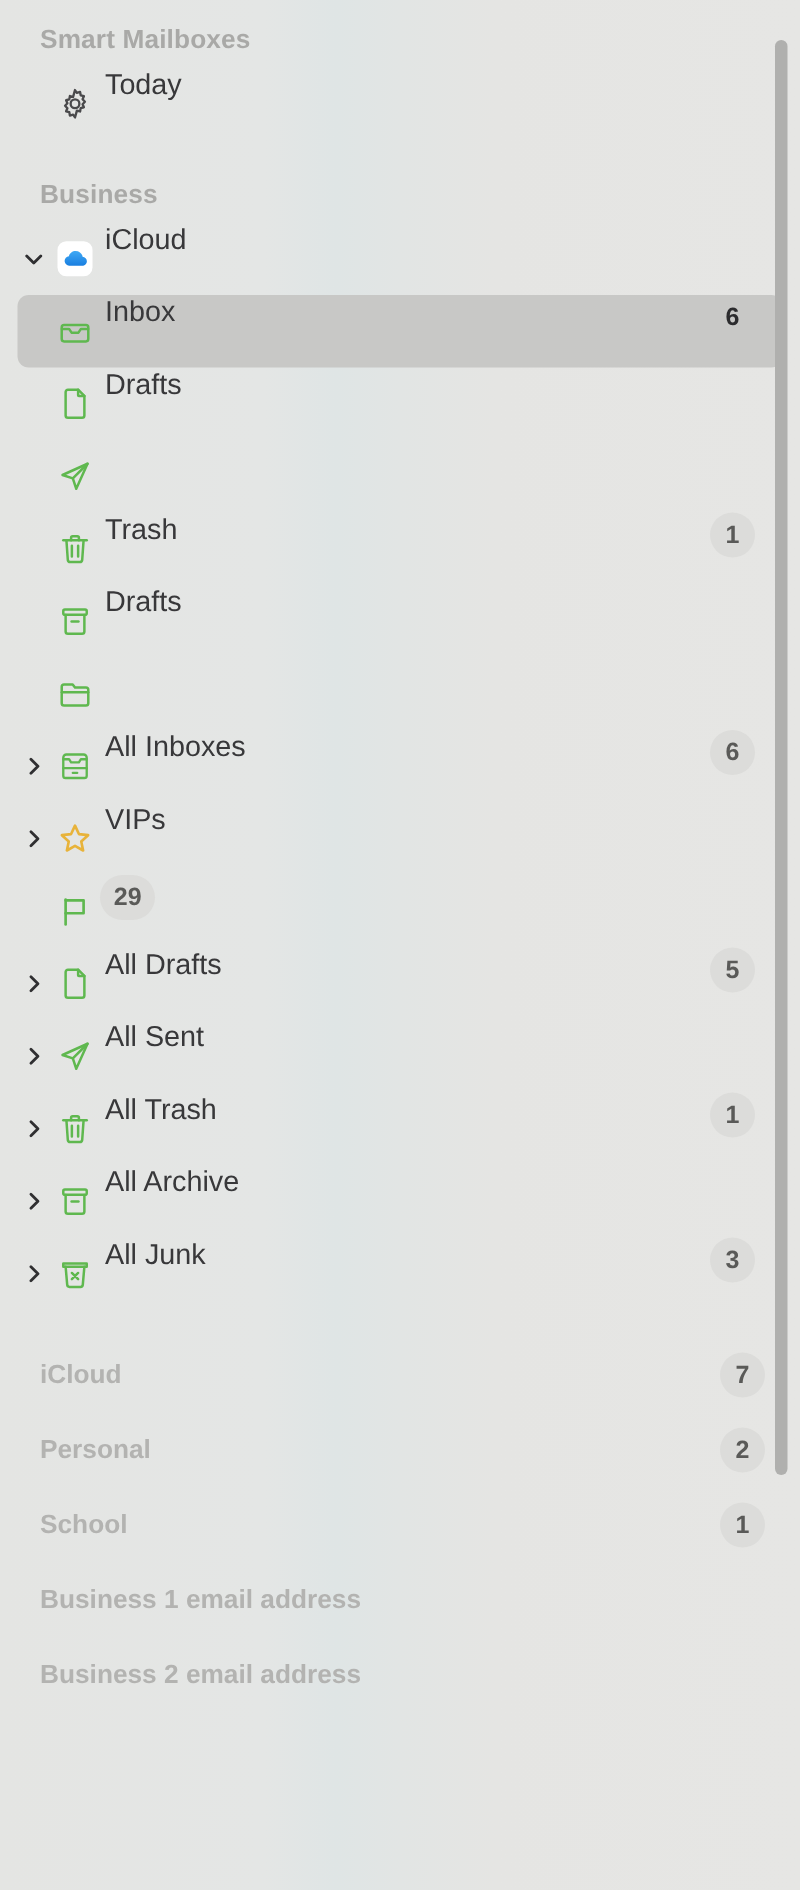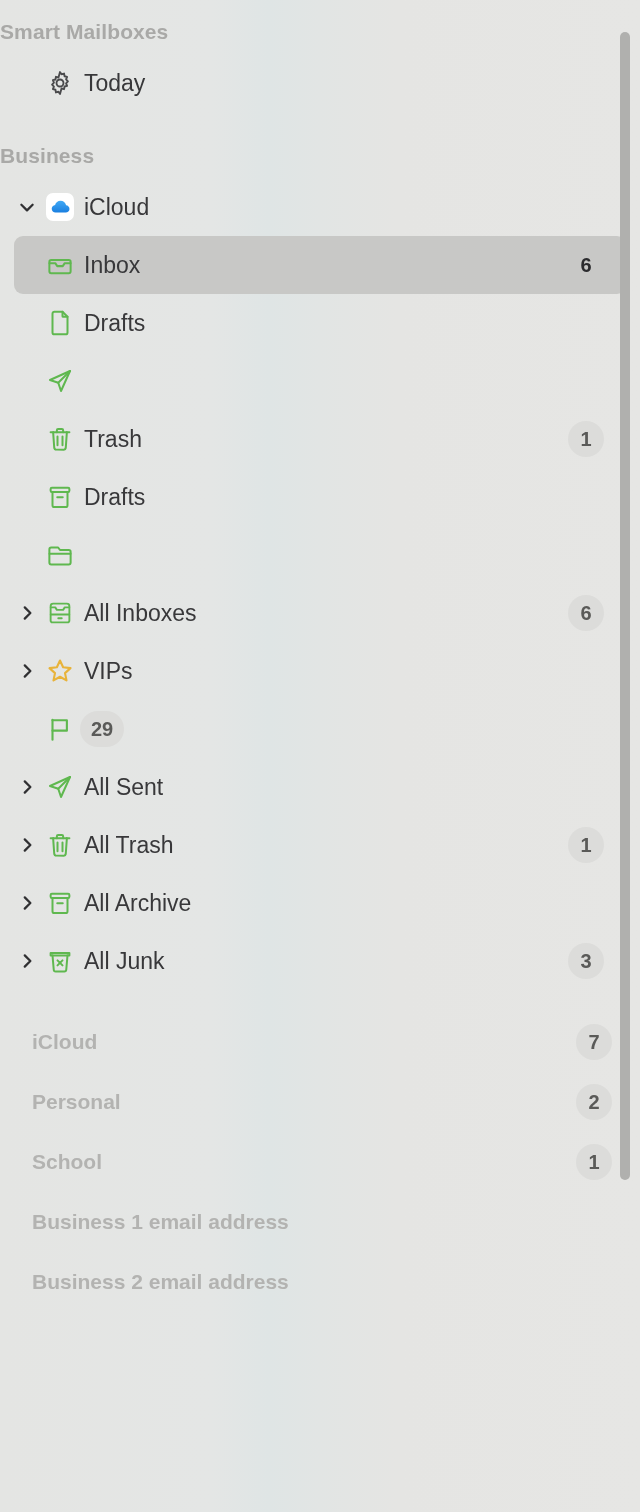--- a/index.html
+++ b/index.html
@@ -19,32 +19,33 @@
         rgba(223,229,229,1) 42%,
         rgba(226,229,228,1) 50%,
         rgba(229,229,227,1) 62%,
         rgba(230,230,228,1) 100%);
   }
 
   
   .group-header {
     height: 44px;
     display: flex; align-items: center;
+    padding-left: 32px;
     font-size: 21px;
     font-weight: bold;
     color: #a9a9a7;
     letter-spacing: .1px;
   }
   .group-header .gh-label { flex: 0 0 auto; }
 
   
   .row {
     position: relative;
     height: 58px;
-    display: flex; align-items: center;
+    display: flex; 
     margin: 0 14px;
     padding-right: 22px;
     border-radius: 9px;
   }
   .row.selected { background: #c8c8c6; }
 
   .twisty {
     width: 26px; flex: 0 0 26px;
     display: flex; align-items: center; justify-content: center;
     color: #5c5c5a;
@@ -297,20 +298,35 @@
     </span>
     <span class="icon">
       <svg width="30" height="30" viewBox="0 0 24 24" fill="none" stroke="#5fb84f" stroke-width="1.7" stroke-linecap="round" stroke-linejoin="round">
         <path d="M6 20.5 V4.6"></path>
         <path d="M6 5 h11.5 v8.3 H6"></path>
       </svg>
     </span>
     <span class="badge">29</span>
   </div>
 
+  <div class="row">
+    <span class="twisty">
+      <svg width="18" height="18" viewBox="0 0 16 16" fill="none" stroke="#303032" stroke-width="2" stroke-linecap="round" stroke-linejoin="round">
+        <polyline points="6,3 11,8 6,13"></polyline>
+      </svg>
+    </span>
+    <span class="icon">
+      <svg width="30" height="30" viewBox="0 0 24 24" fill="none" stroke="#5fb84f" stroke-width="1.6" stroke-linecap="round" stroke-linejoin="round">
+        <path d="M14 3 H7.5 A1.5 1.5 0 0 0 6 4.5 v15 A1.5 1.5 0 0 0 7.5 21 h9 a1.5 1.5 0 0 0 1.5 -1.5 V7 z"></path>
+        <path d="M14 3 v3.5 a.5 .5 0 0 0 .5 .5 H18"></path>
+      </svg>
+    </span>
+    <span class="label">All Drafts</span>
+    <span class="badge">5</span>
+  </div>
 
   <div class="row">
     <span class="twisty">
       <svg width="18" height="18" viewBox="0 0 16 16" fill="none" stroke="#303032" stroke-width="2" stroke-linecap="round" stroke-linejoin="round">
         <polyline points="6,3 11,8 6,13"></polyline>
       </svg>
     </span>
     <span class="icon">
       <svg width="30" height="30" viewBox="0 0 24 24" fill="none" stroke="#5fb84f" stroke-width="1.6" stroke-linecap="round" stroke-linejoin="round">
         <path d="M20 4 L4 11.2 l6.6 2.2 L12.8 20 z"></path>

